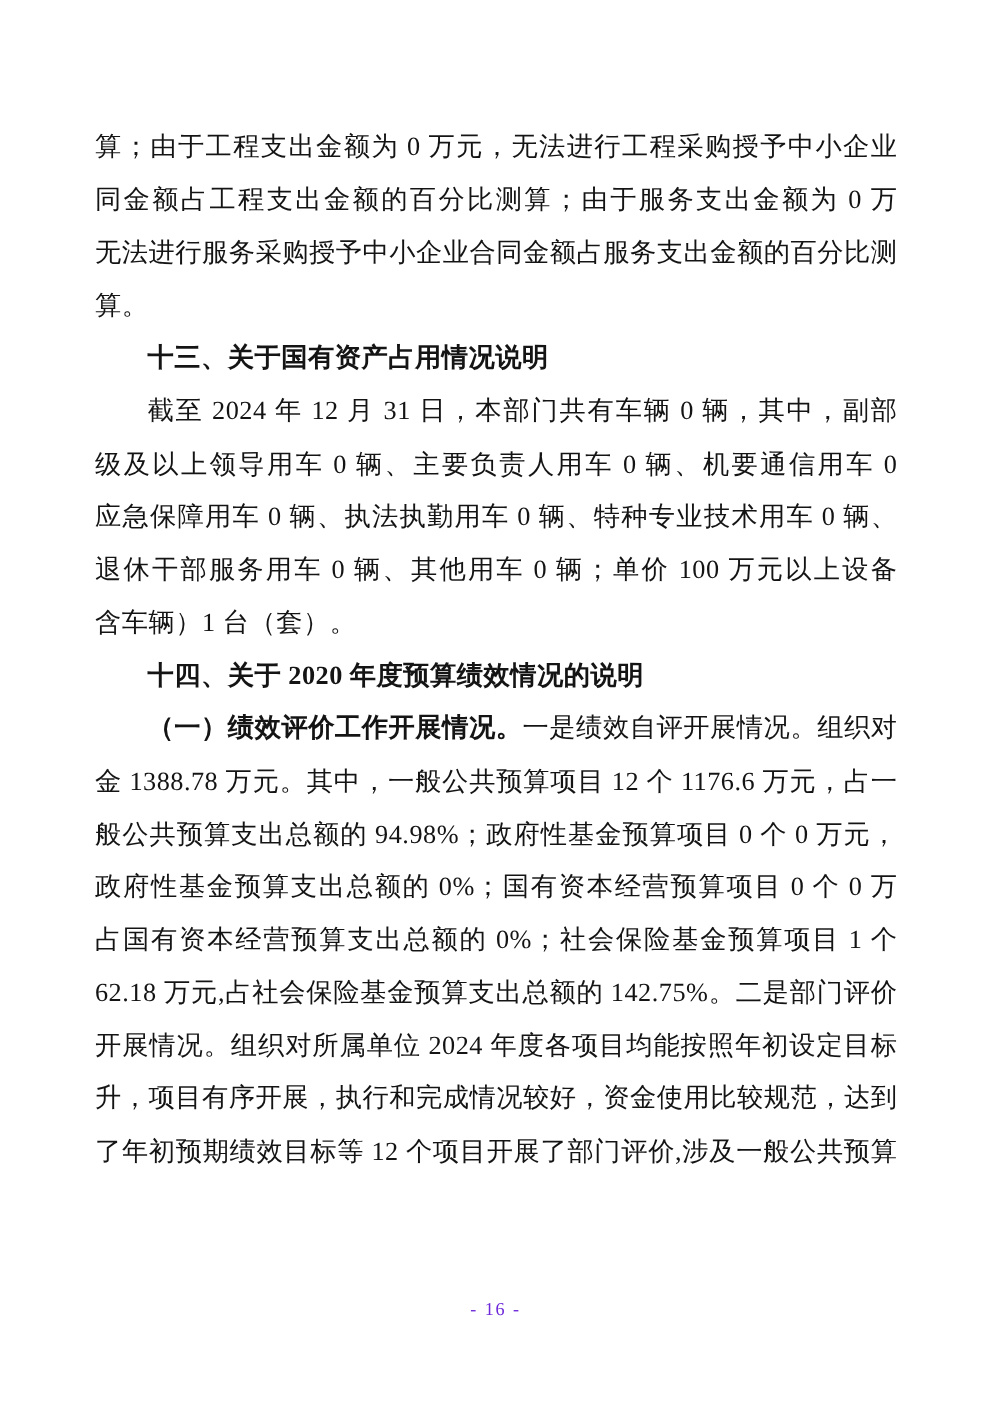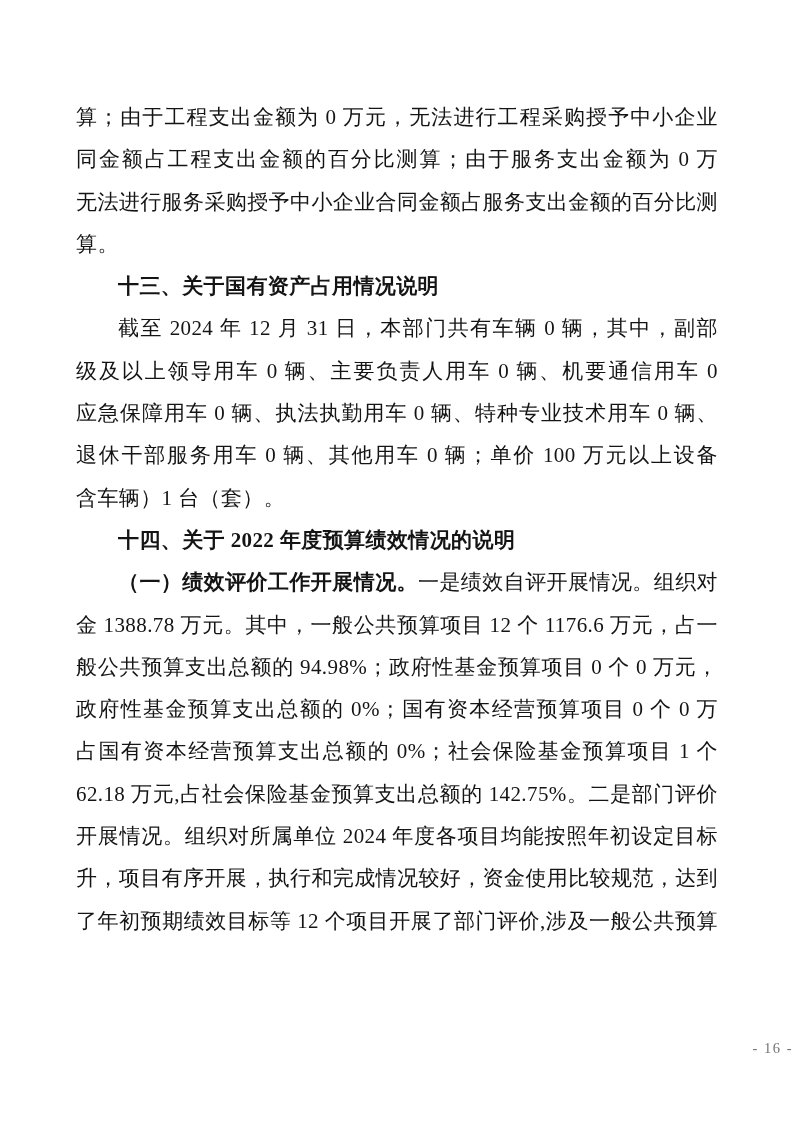--- a/index.html
+++ b/index.html
@@ -48,24 +48,24 @@
     font-weight: 700;
     font-family: Liberation Serif, serif;
   }
   .footer {
     position: absolute;
     left: 0;
     right: 0;
     top: 1036px;
     height: 24px;
     line-height: 24px;
-    text-align: right;
+    text-align: center;
     font-size: 14.5px;
     letter-spacing: 1.5px;
-    color: #737373;
+    color: #6d28d9;
   }
 </style>
 </head>
 <body>
 
 <div class="page">
   <div class="content" id="document-content">
       <div>
         <div class="line">算；由于工程支出金额为 0 万元，无法进行工程采购授予中小企业合</div>
         <div class="line">同金额占工程支出金额的百分比测算；由于服务支出金额为 0 万元，</div>
@@ -76,21 +76,21 @@
         <div class="line heading-line indent no-fill">十三、关于国有资产占用情况说明</div>
       </div>
       <div>
         <div class="line indent">截至 2024 年 12 月 31 日，本部门共有车辆 0 辆，其中，副部（省）</div>
         <div class="line">级及以上领导用车 0 辆、主要负责人用车 0 辆、机要通信用车 0 辆、</div>
         <div class="line">应急保障用车 0 辆、执法执勤用车 0 辆、特种专业技术用车 0 辆、离</div>
         <div class="line">退休干部服务用车 0 辆、其他用车 0 辆；单价 100 万元以上设备（不</div>
         <div class="line no-fill">含车辆）1 台（套）。</div>
       </div>
       <div>
-        <div class="line heading-line indent no-fill">十四、关于 2022 年度预算绩效情况的说明</div>
+        <div class="line heading-line indent no-fill">十四、关于 2020 年度预算绩效情况的说明</div>
       </div>
       <div>
         <div class="line indent"><b>（一）绩效评价工作开展情况。</b>一是绩效自评开展情况。组织对</div>
         <div class="line">金 1388.78 万元。其中，一般公共预算项目 12 个 1176.6 万元，占一</div>
         <div class="line">般公共预算支出总额的 94.98%；政府性基金预算项目 0 个 0 万元，占</div>
         <div class="line">政府性基金预算支出总额的 0%；国有资本经营预算项目 0 个 0 万元，</div>
         <div class="line">占国有资本经营预算支出总额的 0%；社会保险基金预算项目 1 个</div>
         <div class="line">62.18 万元,占社会保险基金预算支出总额的 142.75%。二是部门评价</div>
         <div class="line">开展情况。组织对所属单位 2024 年度各项目均能按照年初设定目标开</div>
         <div class="line">升，项目有序开展，执行和完成情况较好，资金使用比较规范，达到</div>

